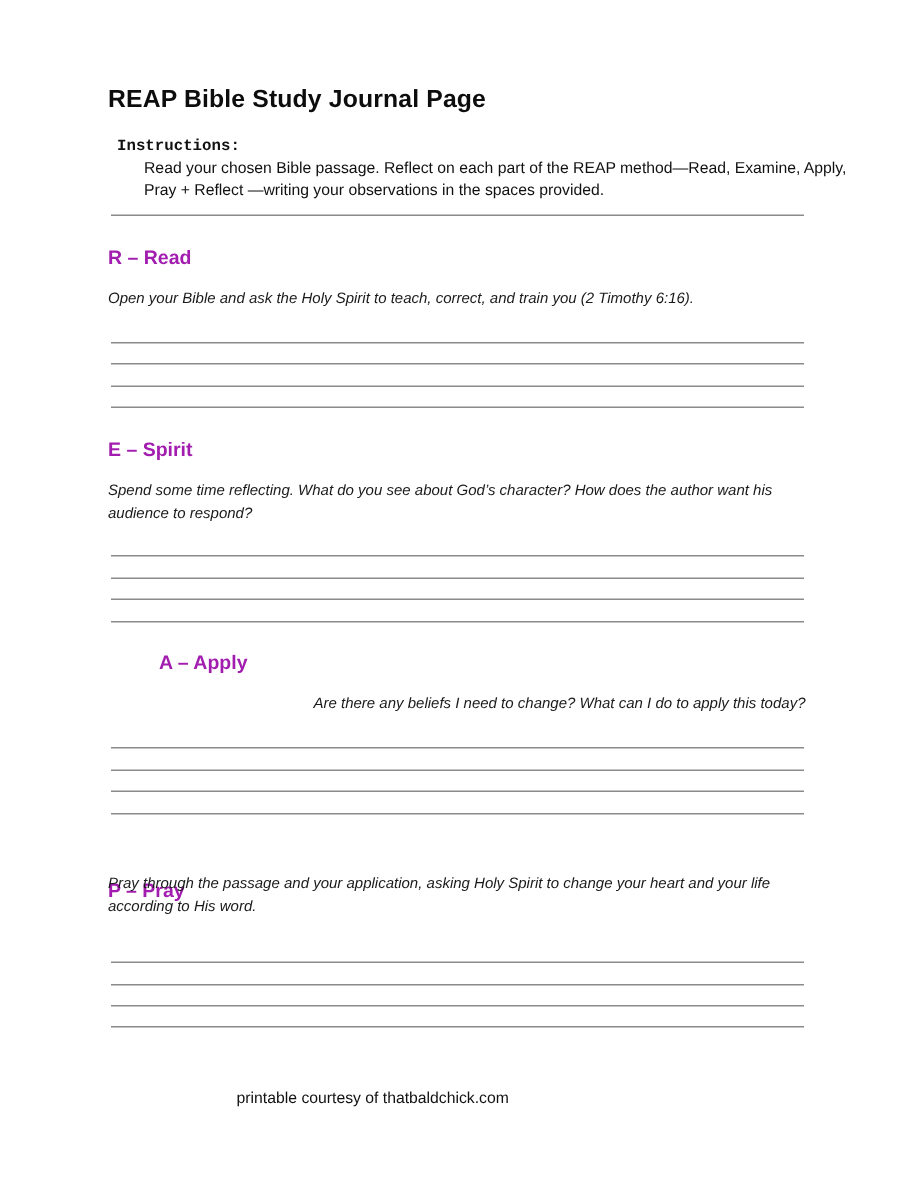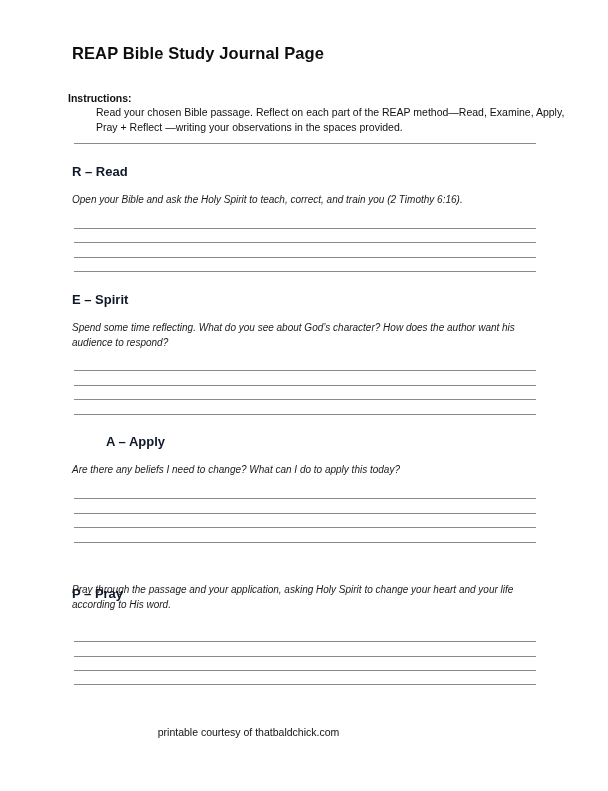--- a/index.html
+++ b/index.html
@@ -2,34 +2,34 @@
 <html><head>
 <meta charset="utf-8">
 <style>
   html, body { margin: 0; padding: 0; background: #ffffff; }
   body {
     width: 608px; height: 791px; position: relative; overflow: hidden;
     font-family: "Liberation Sans", sans-serif; color: #111111;
   }
   .abs { position: absolute; }
   .title {
-    left: 72px; top: 44px; font-size: 16.5px; font-weight: bold; color: #0d0d0d;
+    left: 72px; top: 57px; font-size: 16.5px; font-weight: bold; color: #0d0d0d;
     letter-spacing: 0.1px; white-space: nowrap;
   }
   .instr-label {
-    left: 68px; top: 92px; font-size: 10.5px; font-weight: bold; color: #111;
+    left: 78px; top: 92px; font-size: 10.5px; font-weight: bold; color: #111; font-family: Liberation Mono, monospace;
   }
   .instr-text {
     left: 72px; top: 105px; width: 470px; font-size: 10.5px; line-height: 15px; color: #111; margin-left: 24px;
   }
   .sep {
     left: 74px; width: 462px; height: 1px; background: #8a8a8a;
   }
   .heading {
-    left: 72px; font-size: 13px; font-weight: bold; color: #0f172a; white-space: nowrap;
+    left: 72px; font-size: 13px; font-weight: bold; color: #a21caf; white-space: nowrap;
   }
   .prompt {
     left: 72px; width: 465px; font-size: 10px; line-height: 15px; font-style: italic; color: #1a1a1a;
   }
   .rule {
     left: 74px; width: 462px; height: 1px; background: #8a8a8a;
   }
   .footer {
     left: 0; width: 497px; top: 726px; text-align: center; font-size: 10.5px; color: #111;
   }
@@ -59,21 +59,21 @@
     <div class="abs heading" style="top:292px;">E – Spirit</div>
     <div class="abs prompt" style="top:320px;">Spend some time reflecting. What do you see about God’s character? How does the author want his audience to respond?</div>
     <div class="abs rule" style="top:370px;"></div>
     <div class="abs rule" style="top:385px;"></div>
     <div class="abs rule" style="top:399px;"></div>
     <div class="abs rule" style="top:414px;"></div>
   </section>
 
   <section>
     <div class="abs heading" style="top:434px;margin-left:34px;">A – Apply</div>
-    <div class="abs prompt" style="top:462px;">Are there any beliefs I need to change? What can I do to apply this today?</div>
+    <div class="abs prompt" style="top:462px;text-align:right;">Are there any beliefs I need to change? What can I do to apply this today?</div>
     <div class="abs rule" style="top:498px;"></div>
     <div class="abs rule" style="top:513px;"></div>
     <div class="abs rule" style="top:527px;"></div>
     <div class="abs rule" style="top:542px;"></div>
   </section>
 
   <section>
     <div class="abs heading" style="top:586px;">P – Pray</div>
     <div class="abs prompt" style="top:562px;margin-top:20px;">Pray through the passage and your application, asking Holy Spirit  to change your heart and your life according to His word.</div>
     <div class="abs rule" style="top:641px;"></div>

